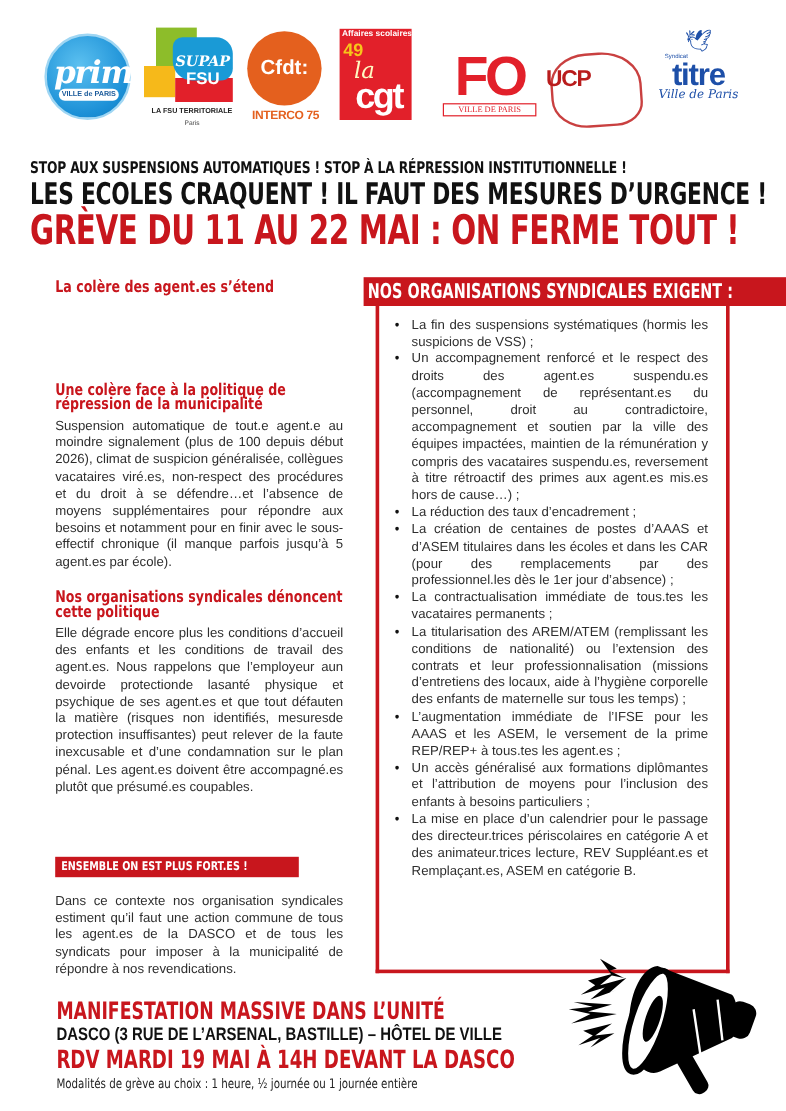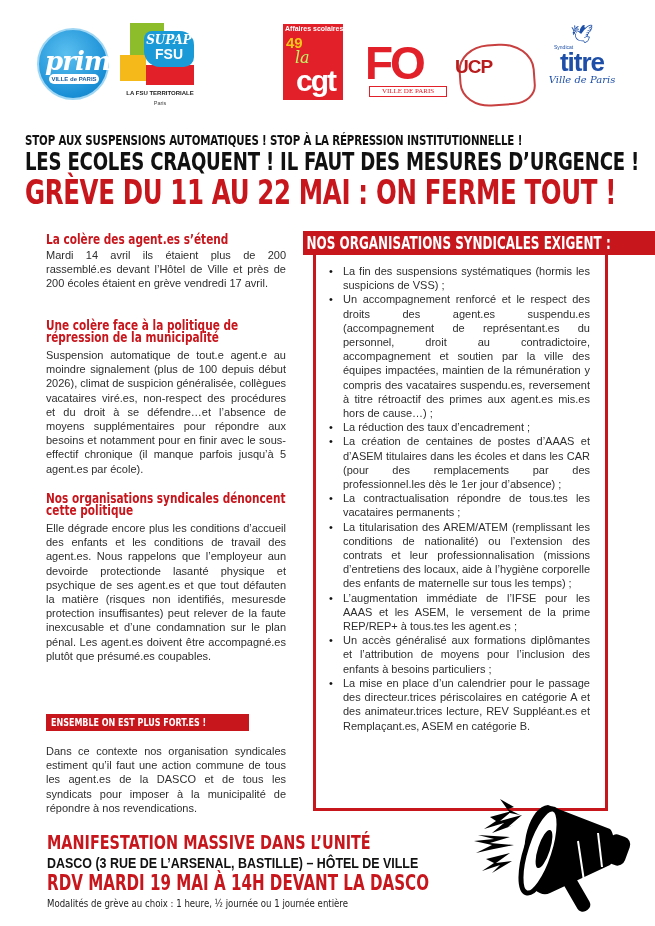--- a/index.html
+++ b/index.html
@@ -16,35 +16,35 @@
   .unsa .big { position:absolute; left:6px; top:16px; color:#fff; font-weight:bold;
                font-size:26px; font-family:"DejaVu Serif", serif; font-style:italic; letter-spacing:-1px; }
   .unsa .pill { position:absolute; left:10px; top:44px; width:50px; height:10px; background:#fff;
                 border-radius:5px; font-size:6px; color:#1a5a9a; text-align:center; line-height:10px; font-weight:bold; }
   .fsu { left:90px; top:5px; width:80px; height:84px; }
   .fsu .g { position:absolute; left:10px; top:0; width:34px; height:32px; background:#8dbd2a; }
   .fsu .y { position:absolute; left:0; top:32px; width:26px; height:26px; background:#f6b91a; }
   .fsu .r { position:absolute; left:26px; top:42px; width:48px; height:20px; background:#e2202a; }
   .fsu .b { position:absolute; left:24px; top:8px; width:50px; height:36px; background:#1a9ad6;
             border-radius:8px 14px 10px 16px; color:#fff; text-align:center; }
-  .fsu .b .s1 { font-size:12px; font-style:italic; font-weight:bold; font-family:"DejaVu Serif", serif; line-height:14px; display:block; margin-top:2px; }
+  .fsu .b .s1 { font-size:12px; font-style:italic; font-weight:bold; font-family:"DejaVu Serif", serif; line-height:14px; display:block; margin-top:13px; }
   .fsu .b .s2 { font-size:14px; font-weight:bold; line-height:14px; display:block; }
   .fsu .t1 { position:absolute; left:0; top:67px; width:80px; font-size:6px; font-weight:bold; color:#222; text-align:center; }
   .fsu .t2 { position:absolute; left:0; top:77px; width:80px; font-size:5.5px; color:#444; text-align:center; }
   .cfdt { left:176px; top:8px; width:64px; height:84px; }
   .cfdt .circ { width:62px; height:62px; border-radius:50%; background:#e4601e; color:#fff;
                 font-weight:bold; font-size:17px; text-align:center; line-height:62px; }
   .cfdt .sub { font-size:10px; color:#e4601e; font-weight:bold; text-align:center; margin-top:3px; letter-spacing:-0.3px; }
   .cgt { left:253px; top:6px; width:60px; height:76px; background:#e2202a; color:#fff; overflow:hidden; }
   .cgt .a { font-size:7px; font-weight:bold; padding:1px 2px; display:block; white-space:nowrap; }
   .cgt .n { font-size:15px; font-weight:bold; color:#f7c61a; position:absolute; left:3px; top:10px; }
-  .cgt .la { font-size:16px; font-style:italic; color:#bef264; position:absolute; left:12px; top:24px; font-family:"DejaVu Serif", serif; }
+  .cgt .la { font-size:19px; font-style:italic; color:#fef9c3; position:absolute; left:12px; top:24px; font-family:"DejaVu Serif", serif; }
   .cgt .c { font-size:30px; font-weight:bold; position:absolute; left:1px; top:40px; letter-spacing:-2px;margin-left:12px; }
   .fo { left:335px; top:22px; width:86px; height:62px; }
-  .fo .f { font-size:46px; font-weight:bold; color:#e2202a; line-height:46px; text-align:left; letter-spacing:-3px; font-family:"Liberation Sans", sans-serif; }
+  .fo .f { font-size:46px; font-weight:bold; color:#e2202a; line-height:46px; text-align:center; letter-spacing:-3px; font-family:"Liberation Sans", sans-serif; }
   .fo .band { font-size:7px; color:#e2202a; border:1px solid #e2202a; text-align:center; margin:0 4px; line-height:9px; font-family:"Liberation Serif", serif; }
   .ucp { left:425px; top:22px; width:82px; height:64px; }
   .ucp .map { position:absolute; left:4px; top:4px; width:72px; height:58px; border:2px solid #c94040;
               border-radius:40% 45% 30% 40%; transform:rotate(-4deg); }
   .ucp .txt { position:absolute; left:0; top:16px; width:82px; text-align:left; font-size:19px;
               font-weight:bold; color:#b91c1c; letter-spacing:-1px; }
   .cftc { left:512px; top:6px; width:80px; height:84px; text-align:center; }
   .cftc .bird { font-size:18px; color:#1d4fa8; line-height:20px; }
   .cftc .syn { font-size:5px; color:#1d4fa8; text-align:left; padding-left:12px; }
   .cftc .name { font-size:26px; font-weight:bold; color:#1d4fa8; line-height:24px; letter-spacing:-1px; }
@@ -95,20 +95,24 @@
     <div class="g"></div>
       <div class="y"></div>
       <div class="r"></div>
     <div class="b">
       <span class="s1">SUPAP</span>
       <span class="s2">FSU</span>
     </div>
     <div class="t1">LA FSU TERRITORIALE</div>
     <div class="t2">Paris</div>
   </div>
+  <div class="logo cfdt">
+    <div class="circ">Cfdt:</div>
+    <div class="sub">INTERCO 75</div>
+  </div>
   <div class="logo cgt">
     <span class="a">Affaires scolaires</span>
     <span class="n">49</span>
     <span class="la">la</span>
     <span class="c">cgt</span>
   </div>
   <div class="logo fo">
     <div class="f">FO</div>
     <div class="band">VILLE DE PARIS</div>
   </div>
@@ -123,21 +127,20 @@
     <div class="vp">Ville de Paris</div>
   </div>
 </div>
 
 <div class="abs cond h-sub">STOP AUX SUSPENSIONS AUTOMATIQUES ! STOP À LA RÉPRESSION INSTITUTIONNELLE !</div>
 <div class="abs cond h-main">LES ECOLES CRAQUENT ! IL FAUT DES MESURES D’URGENCE !</div>
 <div class="abs cond h-strike">GRÈVE DU 11 AU 22 MAI : ON FERME TOUT !</div>
 
 <div class="lcol" style="top:233px;">
   <div class="sec-title">La colère des agent.es s’étend</div>
-  <div class="body-text">Mardi 14 avril ils étaient plus de 200 rassemblé.es devant l’Hôtel de Ville et près de 200 écoles étaient en grève vendredi 17 avril.</div>
 </div>
 <div class="lcol" style="top:319px;">
   <div class="sec-title" style="width:250px;">Une colère face à la politique de répression de la municipalité</div>
   <div class="body-text" style="margin-top:5px;">Suspension automatique de tout.e agent.e au moindre signalement (plus de 100 depuis début 2026), climat de suspicion généralisée, collègues vacataires viré.es, non-respect des procédures et du droit à se défendre…et l’absence de moyens supplémentaires pour répondre aux besoins et notamment pour en finir avec le sous-effectif chronique (il manque parfois jusqu’à 5 agent.es par école).</div>
 </div>
 <div class="lcol" style="top:492px;">
   <div class="sec-title" style="width:310px;">Nos organisations syndicales dénoncent cette politique</div>
   <div class="body-text" style="margin-top:5px;">Elle dégrade encore plus les conditions d’accueil des enfants et les conditions de travail des agent.es. Nous rappelons que l’employeur aun devoirde protectionde lasanté physique et psychique de ses agent.es et que tout défauten la matière (risques non identifiés, mesuresde protection insuffisantes) peut relever de la faute inexcusable et d’une condamnation sur le plan pénal. Les agent.es doivent être accompagné.es plutôt que présumé.es coupables.</div>
 </div>
 <div class="abs" style="left:46px; top:712px;">
@@ -149,21 +152,21 @@
 
 <div class="rbox-head">
   <span>NOS ORGANISATIONS SYNDICALES EXIGENT :</span>
 </div>
 <div class="rbox"></div>
 <ul class="rlist">
   <li><span class="bul">•</span><span>La fin des suspensions systématiques (hormis les suspicions de VSS) ;</span></li>
   <li><span class="bul">•</span><span>Un accompagnement renforcé et le respect des droits des agent.es suspendu.es (accompagnement de représentant.es du personnel, droit au contradictoire, accompagnement et soutien par la ville des équipes impactées, maintien de la rémunération y compris des vacataires suspendu.es, reversement à titre rétroactif des primes aux agent.es mis.es hors de cause…) ;</span></li>
   <li><span class="bul">•</span><span>La réduction des taux d’encadrement ;</span></li>
   <li><span class="bul">•</span><span>La création de centaines de postes d’AAAS et d’ASEM titulaires dans les écoles et dans les CAR (pour des remplacements par des professionnel.les dès le 1er jour d’absence) ;</span></li>
-  <li><span class="bul">•</span><span>La contractualisation répondre de tous.tes les vacataires permanents ;</span></li>
+  <li><span class="bul">•</span><span>La contractualisation immédiate de tous.tes les vacataires permanents ;</span></li>
   <li><span class="bul">•</span><span>La titularisation des AREM/ATEM (remplissant les conditions de nationalité) ou l’extension des contrats et leur professionnalisation (missions d’entretiens des locaux, aide à l’hygiène corporelle des enfants de maternelle sur tous les temps) ;</span></li>
   <li><span class="bul">•</span><span>L’augmentation immédiate de l’IFSE pour les AAAS et les ASEM, le versement de la prime REP/REP+ à tous.tes les agent.es ;</span></li>
   <li><span class="bul">•</span><span>Un accès généralisé aux formations diplômantes et l’attribution de moyens pour l’inclusion des enfants à besoins particuliers ;</span></li>
   <li><span class="bul">•</span><span>La mise en place d’un calendrier pour le passage des directeur.trices périscolaires en catégorie A et des animateur.trices lecture, REV Suppléant.es et Remplaçant.es, ASEM en catégorie B.</span></li>
 </ul>
 
 <svg class="megaphone" viewBox="0 0 170 120">
   <g fill="#000">
 
     <polygon points="20,22 42,16 30,26 52,20 38,32 44,30 22,38 34,28 14,34 26,26"></polygon>

